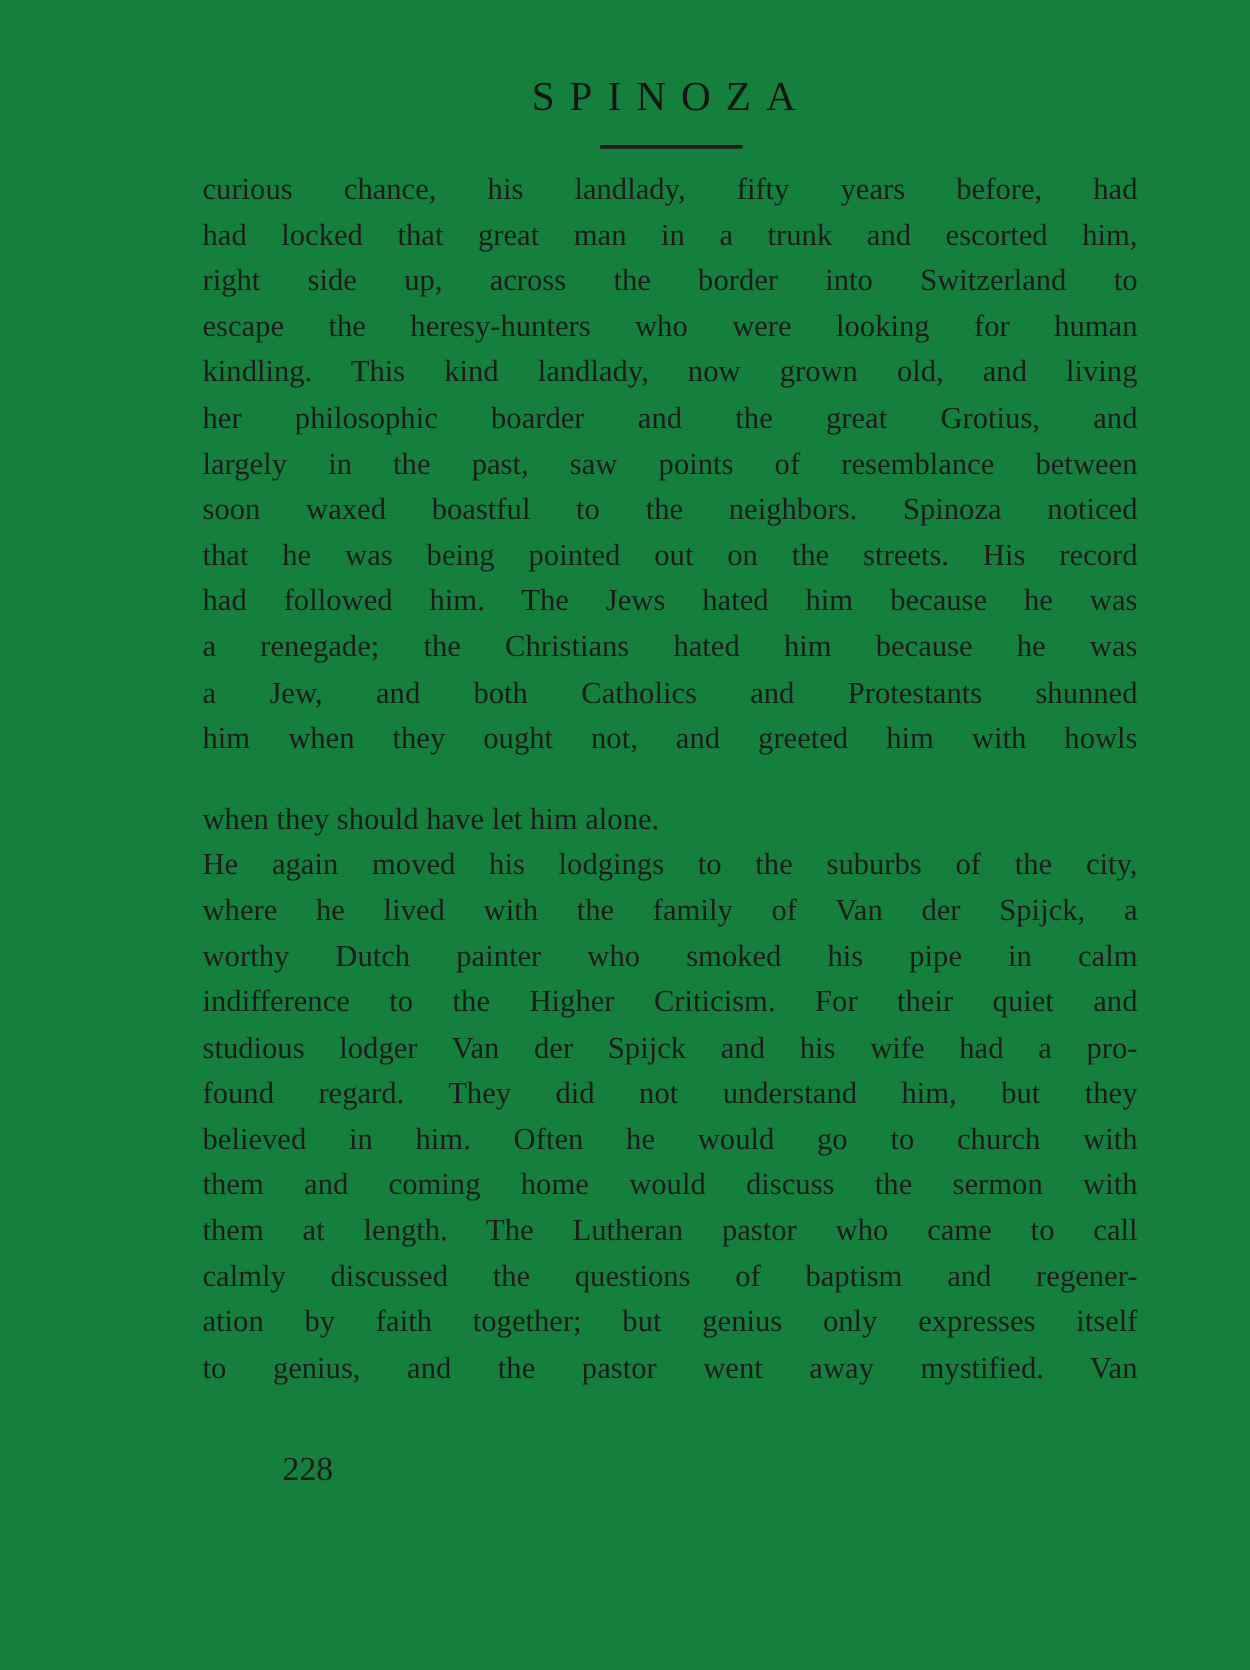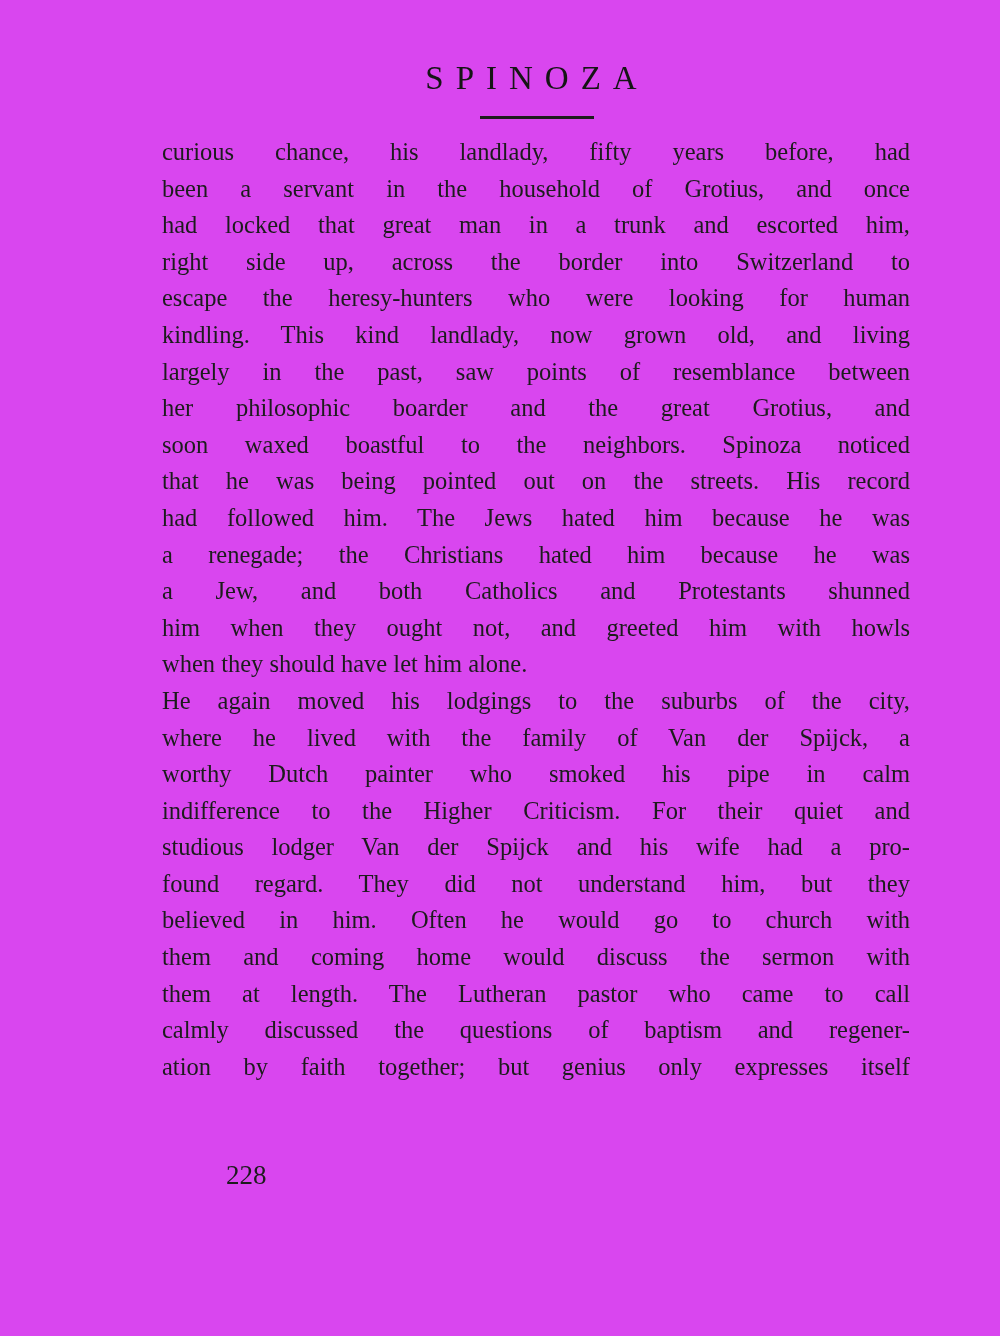--- a/index.html
+++ b/index.html
@@ -4,21 +4,21 @@
 <style>
   html, body {
     margin: 0;
     padding: 0;
     background: #fbfbf5;
   }
   .page {
     position: relative;
     width: 1000px;
     height: 1336px;
-    background: #d946ef;
+    background: #15803d;
     color: #1c1c1c;
     font-family: "Liberation Serif", "DejaVu Serif", serif;
     overflow: hidden;
   }
   .title {
     position: absolute;
     top: 60px;
     left: 62px;
     width: 950px;
     text-align: center;
@@ -46,61 +46,62 @@
   .paragraph {
     margin: 0;
   }
   .line {
     text-align: justify;
     text-align-last: justify;
     white-space: normal;
   }
   .line.line-last {
     text-align-last: left;
+    margin-top: 28px;
   }
   .page-number {
     position: absolute;
     top: 1160px;
     left: 226px;
     font-size: 27px;
     color: #1c1c1c;
   }
 </style>
 </head>
 <body>
 
 <div class="page">
   <div class="title">SPINOZA</div>
   <div class="title-rule"></div>
   <div class="text-block">
       <div class="paragraph">
         <div class="line">curious chance, his landlady, fifty years before, had</div>
-        <div class="line">been a servant in the household of Grotius, and once</div>
         <div class="line">had locked that great man in a trunk and escorted him,</div>
         <div class="line">right side up, across the border into Switzerland to</div>
         <div class="line">escape the heresy-hunters who were looking for human</div>
         <div class="line">kindling. This kind landlady, now grown old, and living</div>
+        <div class="line">her philosophic boarder and the great Grotius, and</div>
         <div class="line">largely in the past, saw points of resemblance between</div>
-        <div class="line">her philosophic boarder and the great Grotius, and</div>
         <div class="line">soon waxed boastful to the neighbors. Spinoza noticed</div>
         <div class="line">that he was being pointed out on the streets. His record</div>
         <div class="line">had followed him. The Jews hated him because he was</div>
         <div class="line">a renegade; the Christians hated him because he was</div>
         <div class="line">a Jew, and both Catholics and Protestants shunned</div>
         <div class="line">him when they ought not, and greeted him with howls</div>
         <div class="line line-last">when they should have let him alone.</div>
       </div>
       <div class="paragraph">
         <div class="line">He again moved his lodgings to the suburbs of the city,</div>
         <div class="line">where he lived with the family of Van der Spijck, a</div>
         <div class="line">worthy Dutch painter who smoked his pipe in calm</div>
         <div class="line">indifference to the Higher Criticism. For their quiet and</div>
         <div class="line">studious lodger Van der Spijck and his wife had a pro-</div>
         <div class="line">found regard. They did not understand him, but they</div>
         <div class="line">believed in him. Often he would go to church with</div>
         <div class="line">them and coming home would discuss the sermon with</div>
         <div class="line">them at length. The Lutheran pastor who came to call</div>
         <div class="line">calmly discussed the questions of baptism and regener-</div>
         <div class="line">ation by faith together; but genius only expresses itself</div>
+        <div class="line">to genius, and the pastor went away mystified. Van</div>
       </div>
     </div>
   <div class="page-number">228</div>
 </div>
 
 </body></html>

